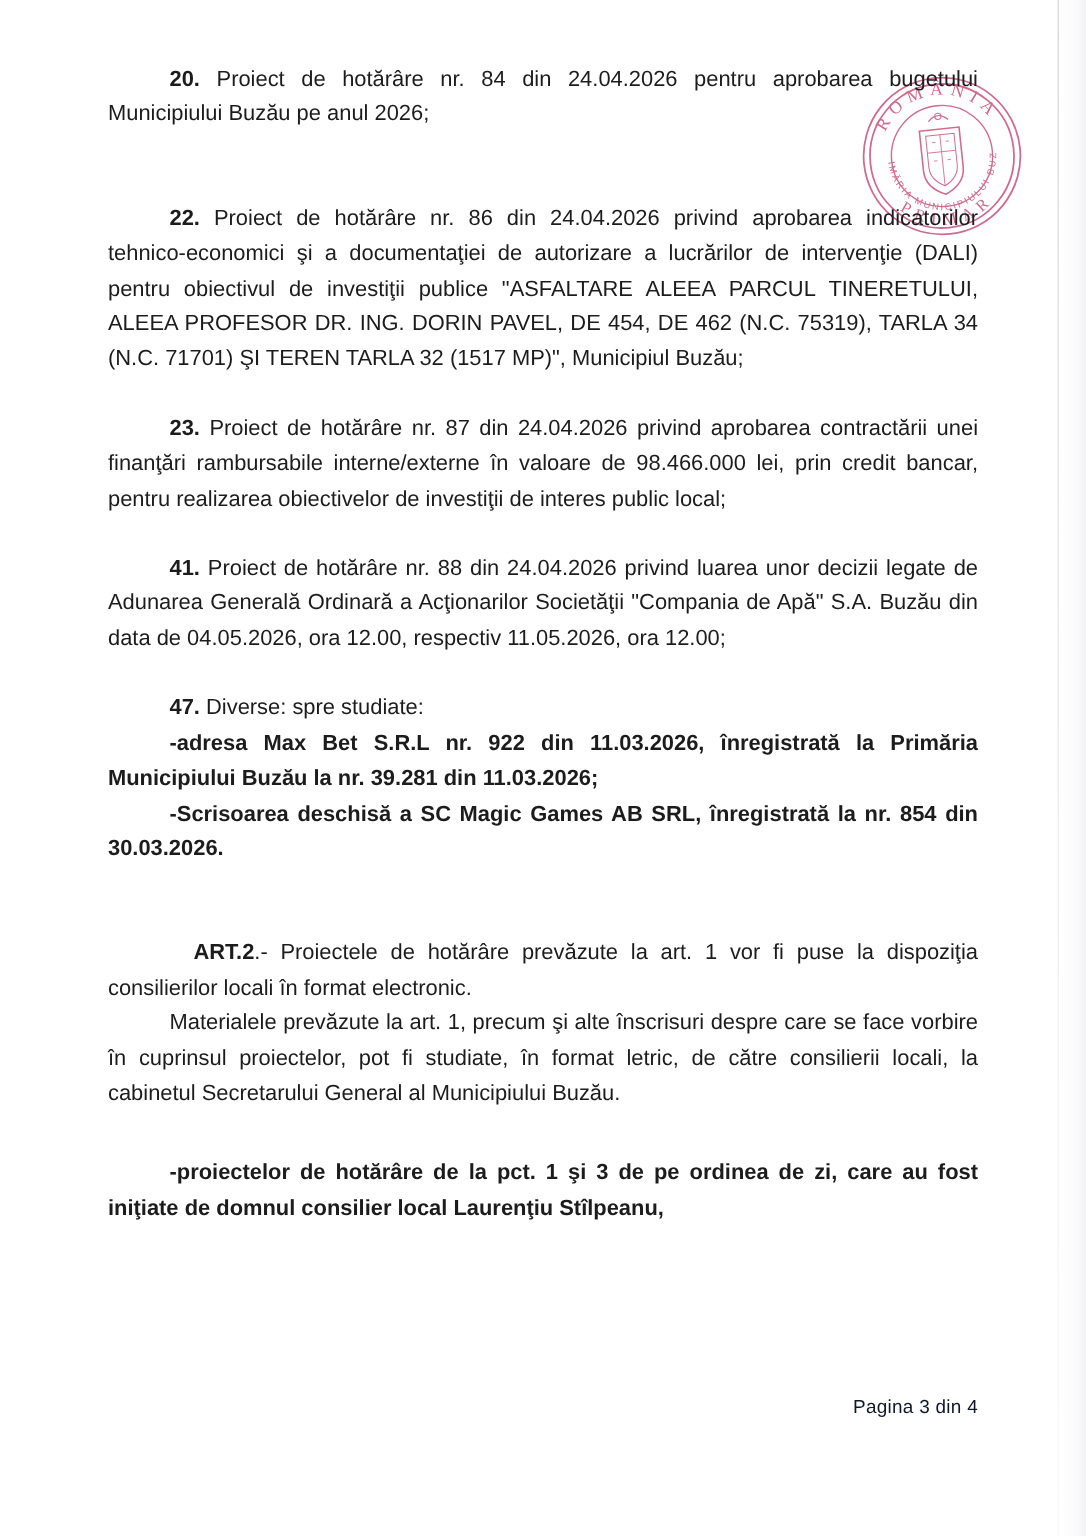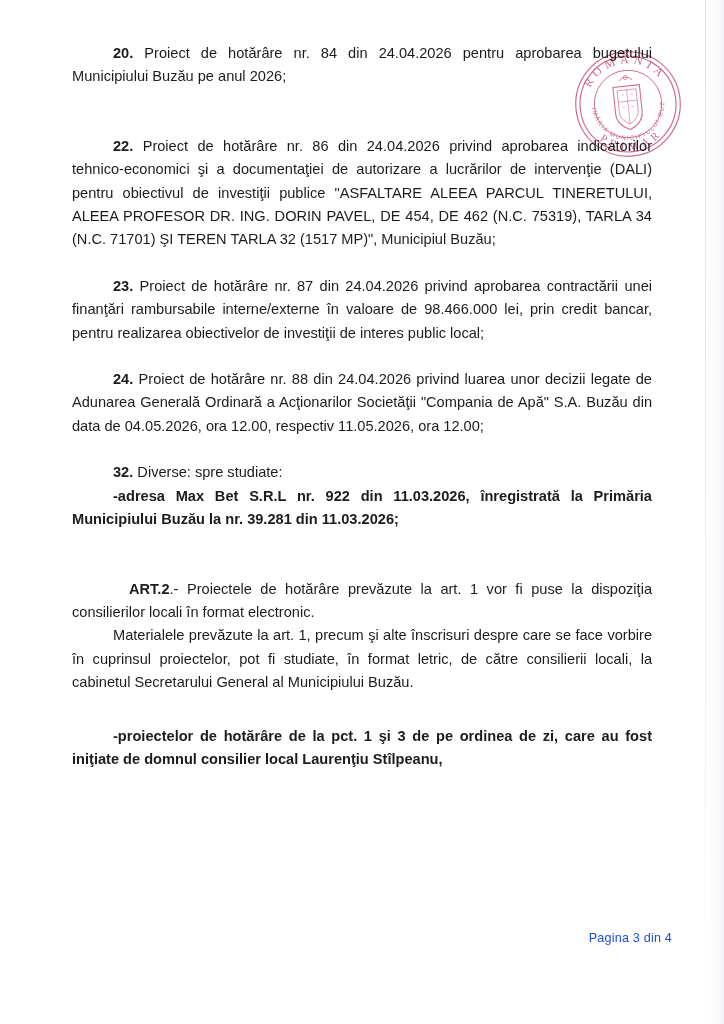--- a/index.html
+++ b/index.html
@@ -77,23 +77,22 @@
     margin-left: 16px;
   }
 
   .footer {
     position: absolute;
     left: 0;
     top: 931px;
     width: 652px;
     text-align: right;
     font-size: 12.6px;
-    color: #1d4ed8;
+    color: #0f172a;
     letter-spacing: 0.2px;
-    margin-left: 20px;
   }
 
   
   .stamp {
     position: absolute;
     left: 571px;
     top: 44px;
     width: 114px;
     height: 120px;
     pointer-events: none;
@@ -155,27 +154,28 @@
     <div class="gap-sm"></div>
 
     <p class="para"><span class="num">22.</span><span> Proiect de hotărâre nr. 86 din 24.04.2026 privind aprobarea indicatorilor tehnico-economici şi a documentaţiei de autorizare a lucrărilor de intervenţie (DALI) pentru obiectivul de investiţii  publice "ASFALTARE ALEEA PARCUL TINERETULUI, ALEEA PROFESOR DR. ING. DORIN PAVEL, DE 454, DE 462 (N.C. 75319), TARLA 34 (N.C. 71701) ŞI TEREN TARLA 32 (1517 MP)", Municipiul Buzău;</span></p>
 
     <div class="gap-sm"></div>
 
     <p class="para"><span class="num">23.</span><span> Proiect de hotărâre nr. 87 din 24.04.2026 privind aprobarea contractării unei finanţări rambursabile interne/externe în valoare de 98.466.000 lei, prin credit bancar, pentru realizarea obiectivelor de investiţii de interes public local;</span></p>
 
     <div class="gap-sm"></div>
 
-    <p class="para"><span class="num">24.</span><span> Proiect de hotărâre nr. 88 din 24.04.2026 privind luarea unor decizii legate de Adunarea Generală Ordinară a Acţionarilor Societăţii "Compania de Apă" S.A. Buzău din data de 04.05.2026, ora 12.00, respectiv 11.05.2026, ora 12.00;</span></p>
+    <p class="para"><span class="num">41.</span><span> Proiect de hotărâre nr. 88 din 24.04.2026 privind luarea unor decizii legate de Adunarea Generală Ordinară a Acţionarilor Societăţii "Compania de Apă" S.A. Buzău din data de 04.05.2026, ora 12.00, respectiv 11.05.2026, ora 12.00;</span></p>
 
     <div class="gap-sm"></div>
 
-    <p class="para"><span class="num">32.</span><span> Diverse: spre studiate:</span></p>
+    <p class="para"><span class="num">47.</span><span> Diverse: spre studiate:</span></p>
 
     <p class="sub">-adresa Max Bet S.R.L nr. 922 din 11.03.2026, înregistrată la Primăria Municipiului Buzău la nr. 39.281 din 11.03.2026;</p>
+    <p class="sub">-Scrisoarea deschisă a SC Magic Games AB SRL, înregistrată la nr. 854 din 30.03.2026.</p>
 
     <div class="gap-lg"></div>
 
     <p class="para"><span class="art">ART.2</span><span>.- Proiectele de hotărâre prevăzute la art. 1 vor fi puse la dispoziţia consilierilor locali în format electronic.</span></p>
 
     <p class="para">Materialele prevăzute la art. 1, precum şi alte înscrisuri despre care se face vorbire în cuprinsul proiectelor, pot fi studiate, în format letric, de către consilierii locali, la cabinetul Secretarului General al Municipiului Buzău.</p>
 
     <div class="gap-md"></div>
 
 

